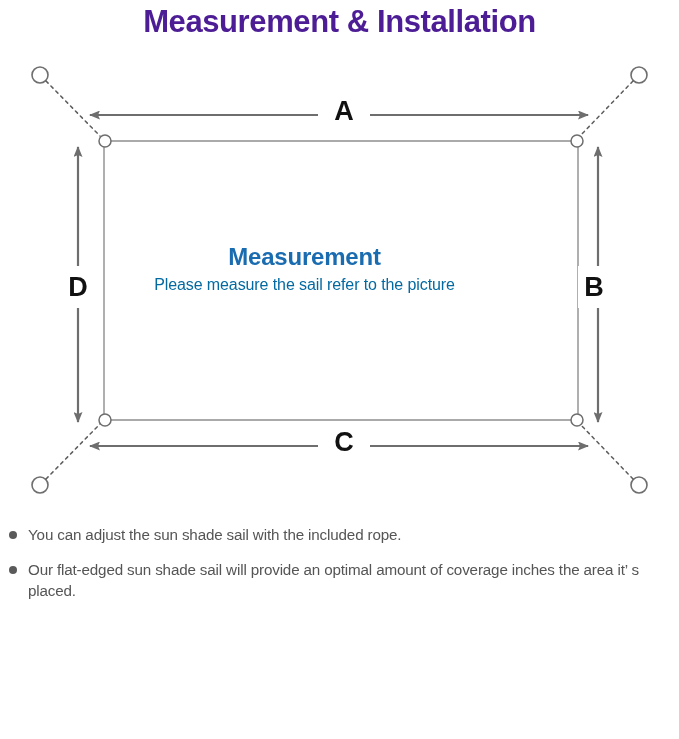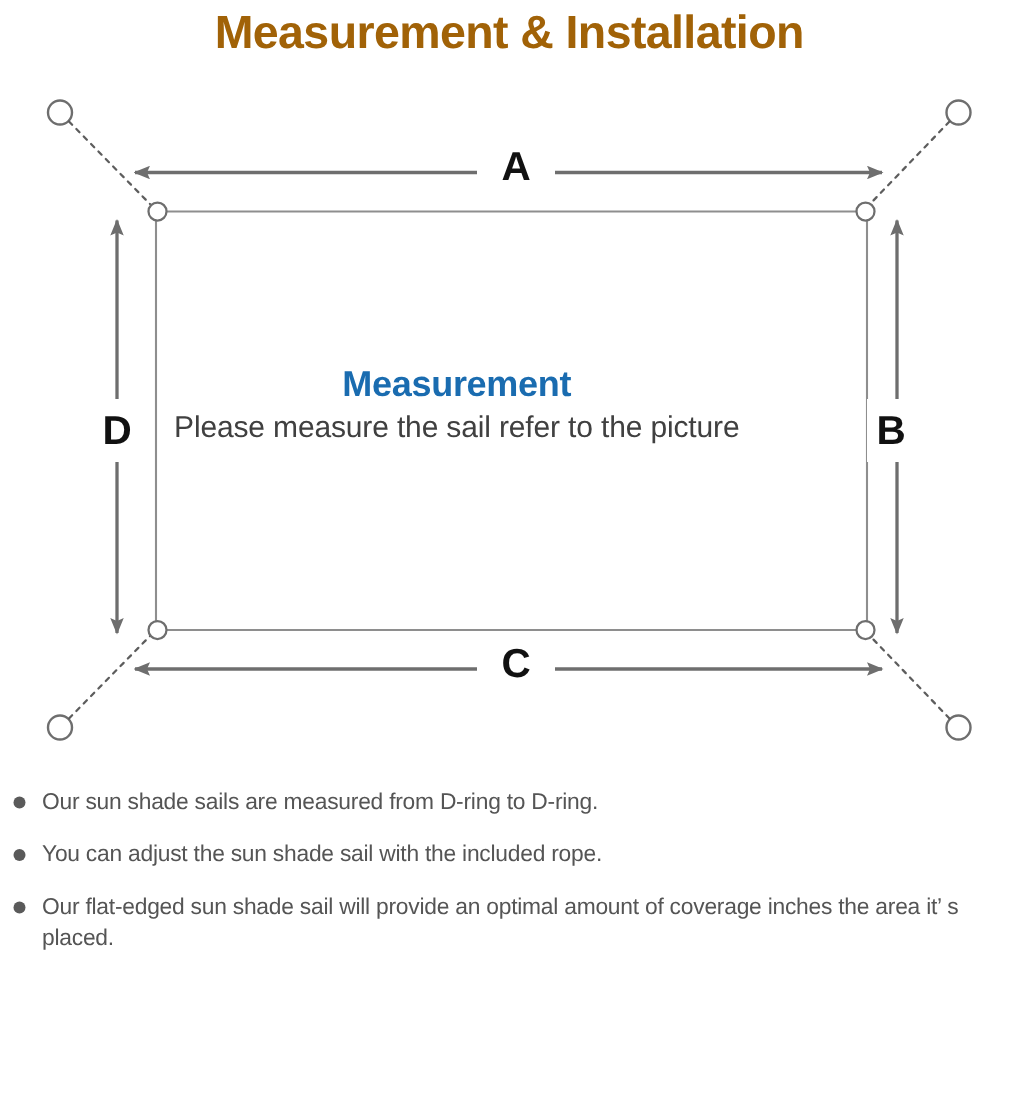--- a/index.html
+++ b/index.html
@@ -9,40 +9,40 @@
     overflow:hidden;position:relative;
   }
   .page{position:relative;width:679px;height:739px;}
 
   
   .title{
     position:absolute;left:0;top:0;width:679px;
     text-align:center;
     font-size:31px;font-weight:bold;
     letter-spacing:-0.4px;
-    color:#a16207;
+    color:#4c1d95;
     line-height:44px;
     white-space:nowrap;
   }
 
   
   .diagram{position:absolute;left:0;top:50px;width:679px;height:470px;}
   .diagram svg{display:block;}
 
   
   .caption{
     position:absolute;left:0;top:242px;width:609px;text-align:center;
     pointer-events:none;
   }
   .caption .c-main{
     font-size:24px;font-weight:bold;color:#1a6cb0;
     line-height:30px;letter-spacing:-0.2px;white-space:nowrap;
   }
   .caption .c-sub{
-    font-size:20px;color:#404040;font-weight:normal;
+    font-size:16px;color:#0369a1;font-weight:normal;
     line-height:26px;letter-spacing:-0.1px;white-space:nowrap;text-align:center;
   }
 
   
   .dim{
     position:absolute;
     font-size:27px;font-weight:bold;color:#111111;
     background:#ffffff;
     line-height:30px;
     text-align:center;
@@ -136,24 +136,20 @@
   <div class="dim dim-d">D</div>
 
   <div class="caption">
     <div class="c-main">Measurement</div>
     <div class="c-sub">Please measure the sail refer to the picture</div>
   </div>
 
   <div class="notes">
     <div class="note">
       <span class="bullet"></span>
-      <span class="txt">Our sun shade sails are measured from D-ring to D-ring.</span>
-    </div>
-    <div class="note">
-      <span class="bullet"></span>
       <span class="txt">You can adjust the sun shade sail with the included rope.</span>
     </div>
     <div class="note">
       <span class="bullet"></span>
       <span class="txt">Our flat-edged sun shade sail will provide an optimal amount of coverage inches the area it’ s placed.</span>
     </div>
   </div>
 
 </div>
 

